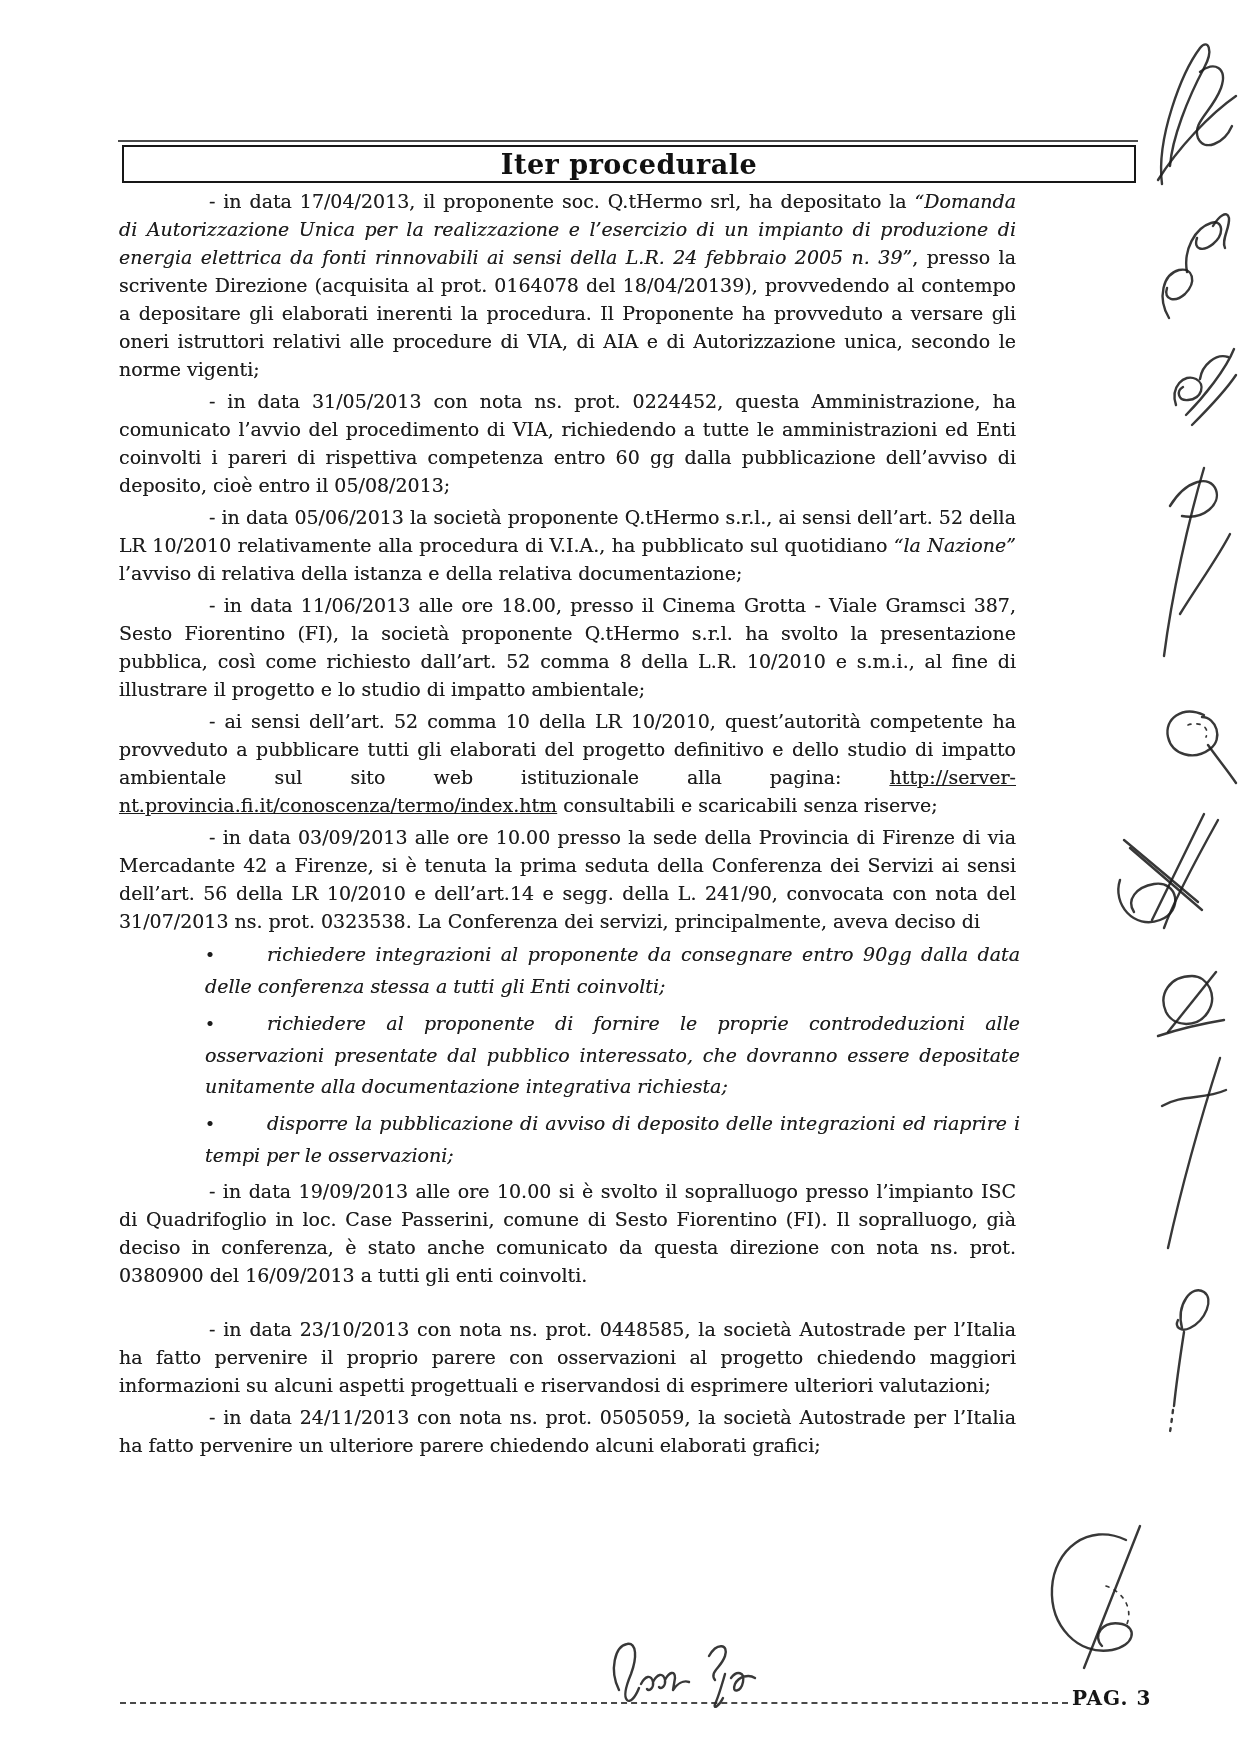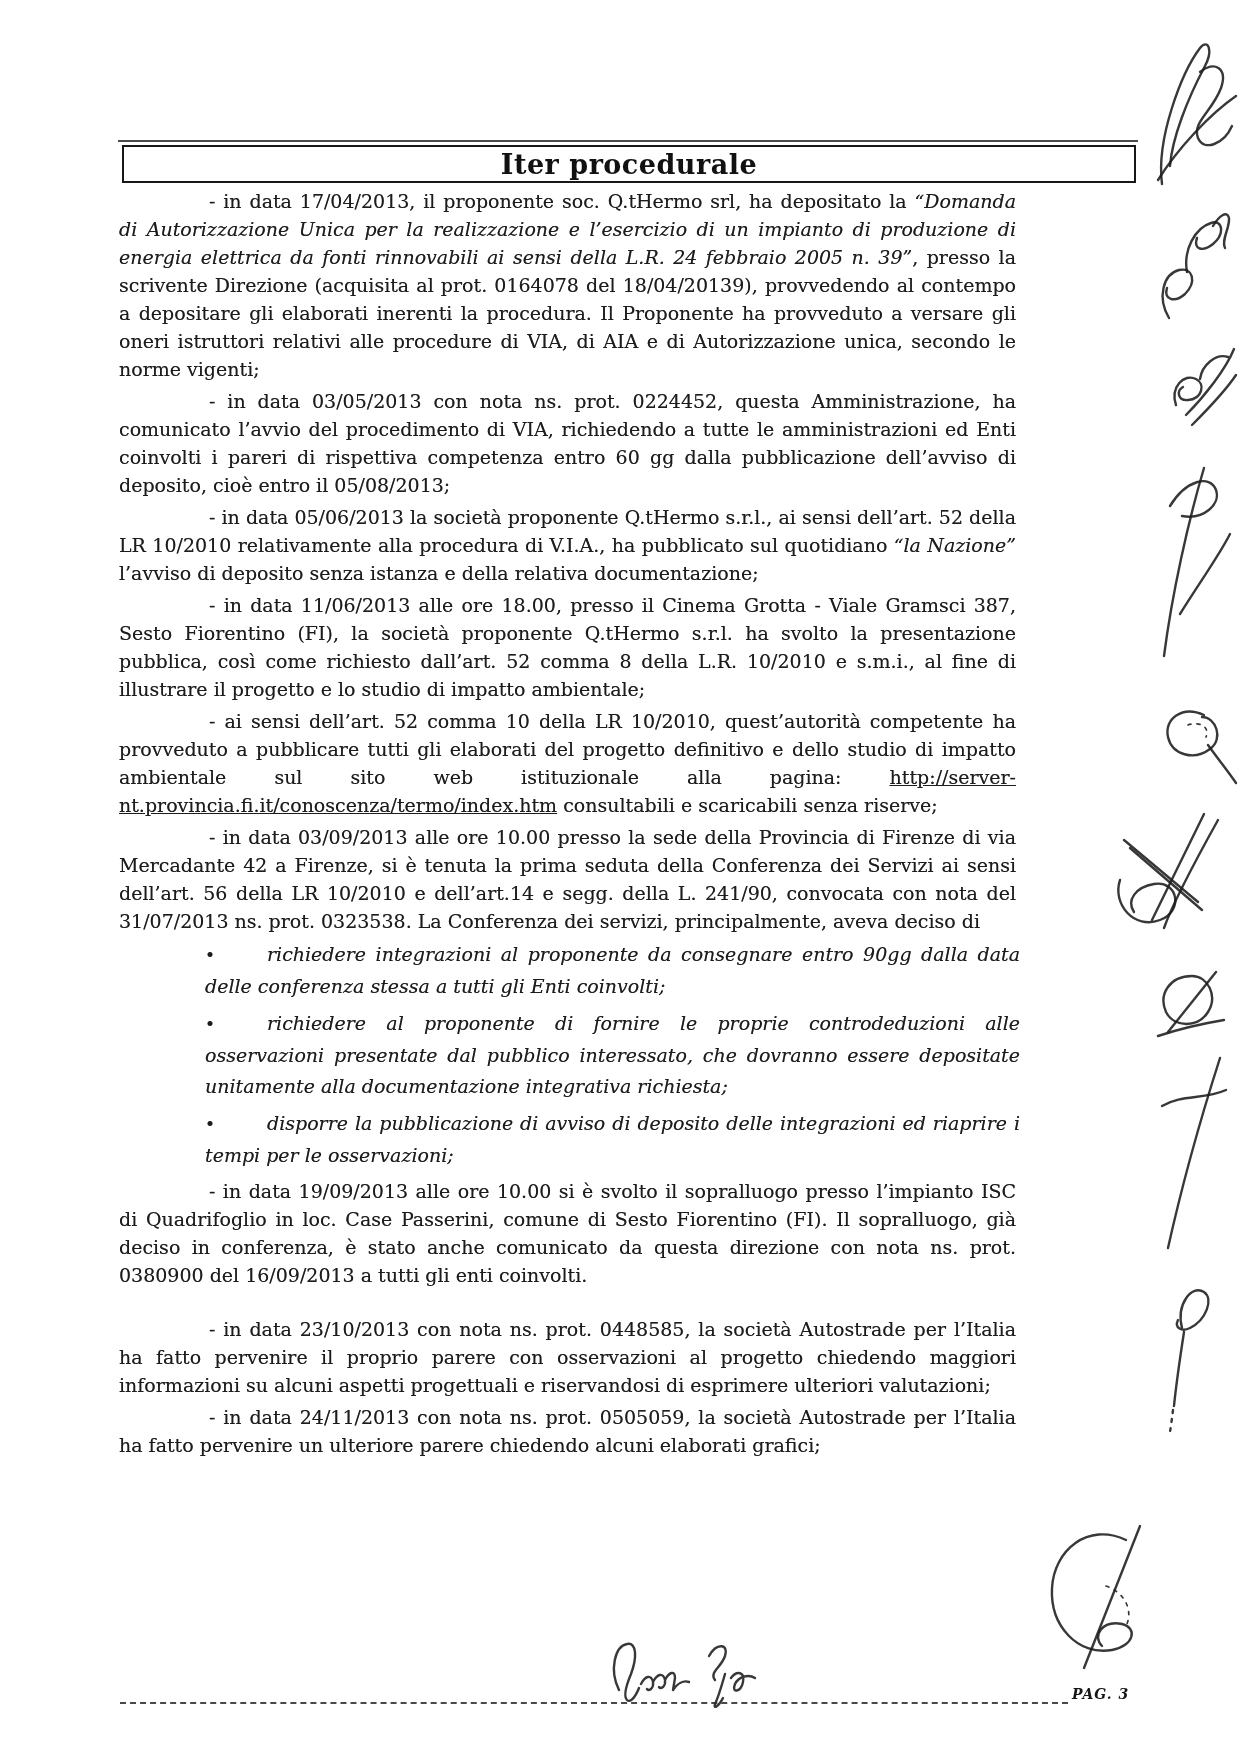--- a/index.html
+++ b/index.html
@@ -85,40 +85,39 @@
   .footer-rule {
     position: absolute;
     left: 120px; top: 1702px;
     width: 948px;
     border-top: 2.5px dashed #2a2a2a;
     opacity: .85;
   }
   .page-label {
     position: absolute;
     left: 1072px; top: 1686px;
-    font-style: italic;
     font-weight: bold;
-    font-size: 14px;
+    font-size: 20px;
     letter-spacing: 1px;
     color: #161616;
   }
 </style>
 </head>
 <body>
 
 <div class="page">
 
   <div class="title-box">
     <span class="doc-title">Iter procedurale</span>
   </div>
 
   <div class="content">
     <p><span>- in data 17/04/2013, il proponente soc. Q.tHermo srl, ha depositato la </span><span class="it">“Domanda di Autorizzazione Unica per la realizzazione e l’esercizio di un impianto di produzione di energia elettrica da fonti rinnovabili ai sensi della L.R. 24 febbraio 2005 n. 39”</span><span>, presso la scrivente Direzione (acquisita al prot. 0164078 del 18/04/20139), provvedendo al contempo a depositare gli elaborati inerenti la procedura. Il Proponente ha provveduto a versare gli oneri istruttori relativi alle procedure di VIA, di AIA e di Autorizzazione unica, secondo le norme vigenti;</span></p>
-    <p><span>- in data 03/05/2013 con nota ns. prot. 0224452, questa Amministrazione, ha comunicato l’avvio del procedimento di VIA, richiedendo a tutte le amministrazioni ed Enti coinvolti i pareri di rispettiva competenza entro 60 gg dalla pubblicazione dell’avviso di deposito, cioè entro il 05/08/2013;</span></p>
-    <p><span>- in data 05/06/2013 la società proponente Q.tHermo s.r.l., ai sensi dell’art. 52 della LR 10/2010 relativamente alla procedura di V.I.A., ha pubblicato sul quotidiano </span><span class="it">“la Nazione”</span><span> l’avviso di deposito senza istanza e della relativa documentazione;</span></p>
+    <p><span>- in data 31/05/2013 con nota ns. prot. 0224452, questa Amministrazione, ha comunicato l’avvio del procedimento di VIA, richiedendo a tutte le amministrazioni ed Enti coinvolti i pareri di rispettiva competenza entro 60 gg dalla pubblicazione dell’avviso di deposito, cioè entro il 05/08/2013;</span></p>
+    <p><span>- in data 05/06/2013 la società proponente Q.tHermo s.r.l., ai sensi dell’art. 52 della LR 10/2010 relativamente alla procedura di V.I.A., ha pubblicato sul quotidiano </span><span class="it">“la Nazione”</span><span> l’avviso di relativa della istanza e della relativa documentazione;</span></p>
     <p><span>- in data 11/06/2013 alle ore 18.00, presso il Cinema Grotta - Viale Gramsci 387, Sesto Fiorentino (FI), la società proponente Q.tHermo s.r.l. ha svolto la presentazione pubblica, così come richiesto dall’art. 52 comma 8 della L.R. 10/2010 e s.m.i., al fine di illustrare il progetto e lo studio di impatto ambientale;</span></p>
     <p><span>- ai sensi dell’art. 52 comma 10 della LR 10/2010, quest’autorità competente ha provveduto a pubblicare tutti gli elaborati del progetto definitivo e dello studio di impatto ambientale sul sito web istituzionale alla pagina: </span><span class="url">http://server-nt.provincia.fi.it/conoscenza/termo/index.htm</span><span> consultabili e scaricabili senza riserve;</span></p>
     <p><span>- in data 03/09/2013 alle ore 10.00 presso la sede della Provincia di Firenze di via Mercadante 42 a Firenze, si è tenuta la prima seduta della Conferenza dei Servizi ai sensi dell’art. 56 della LR 10/2010 e dell’art.14 e segg. della L. 241/90, convocata con nota del 31/07/2013 ns. prot. 0323538. La Conferenza dei servizi, principalmente, aveva deciso di</span></p>
 
     <div class="bullets">
       <div class="bullet"><span class="dot">•</span><span>richiedere integrazioni al proponente da consegnare entro 90gg dalla data delle conferenza stessa a tutti gli Enti coinvolti;</span></div>
       <div class="bullet"><span class="dot">•</span><span>richiedere al proponente di fornire le proprie controdeduzioni alle osservazioni presentate dal pubblico interessato, che dovranno essere depositate unitamente alla documentazione integrativa richiesta;</span></div>
       <div class="bullet"><span class="dot">•</span><span>disporre la pubblicazione di avviso di deposito delle integrazioni ed riaprire i tempi per le osservazioni;</span></div>
     </div>
 

